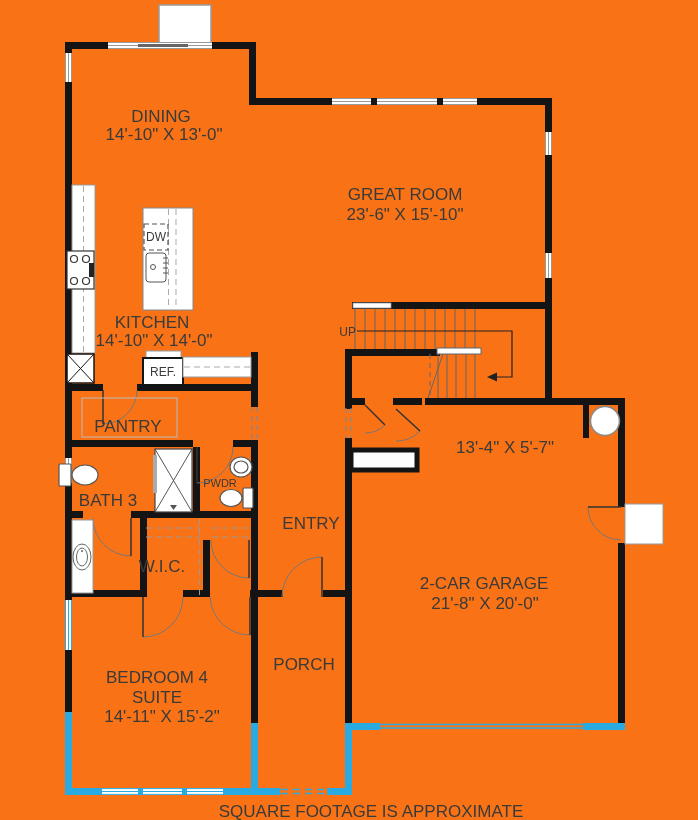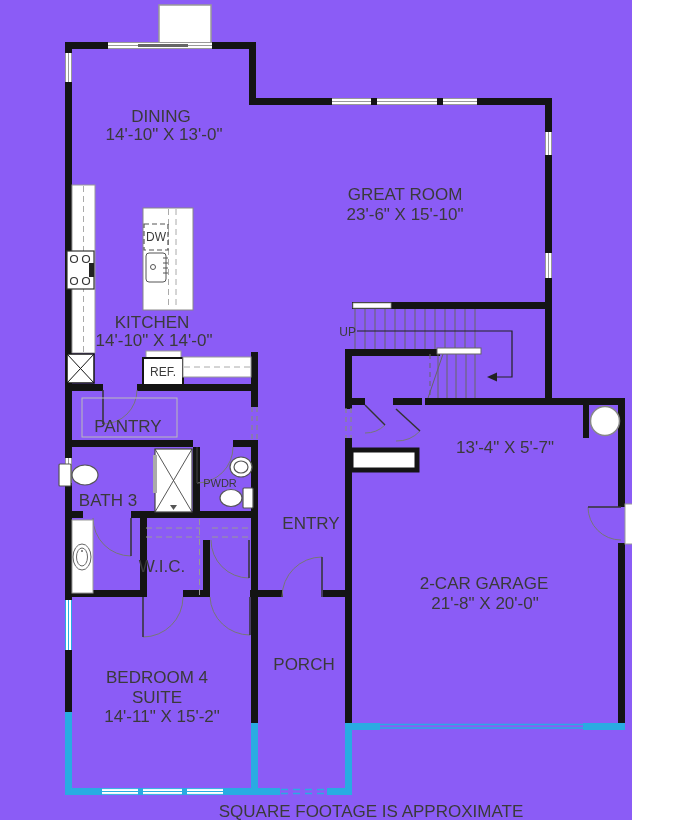--- a/index.html
+++ b/index.html
@@ -1,16 +1,16 @@
 <!DOCTYPE html>
 <html><head>
 <meta charset="utf-8">
 <style>
   html,body{margin:0;padding:0;background:#ffffff;}
-  #canvas{position:relative;width:632px;height:820px;background:#8b5cf6;overflow:hidden;
+  #canvas{position:relative;width:698px;height:820px;background:#f97316;overflow:hidden;
           font-family:"Liberation Sans",sans-serif;}
   svg{display:block;}
   text{fill:#3a3a3a;font-family:"Liberation Sans",sans-serif;}
   .room-label{font-size:17px;}
   .dim-label{font-size:17px;}
   .small-label{font-size:12px;}
   .tiny-label{font-size:11px;}
   .footer-label{font-size:17px;}
 </style>
 </head>

